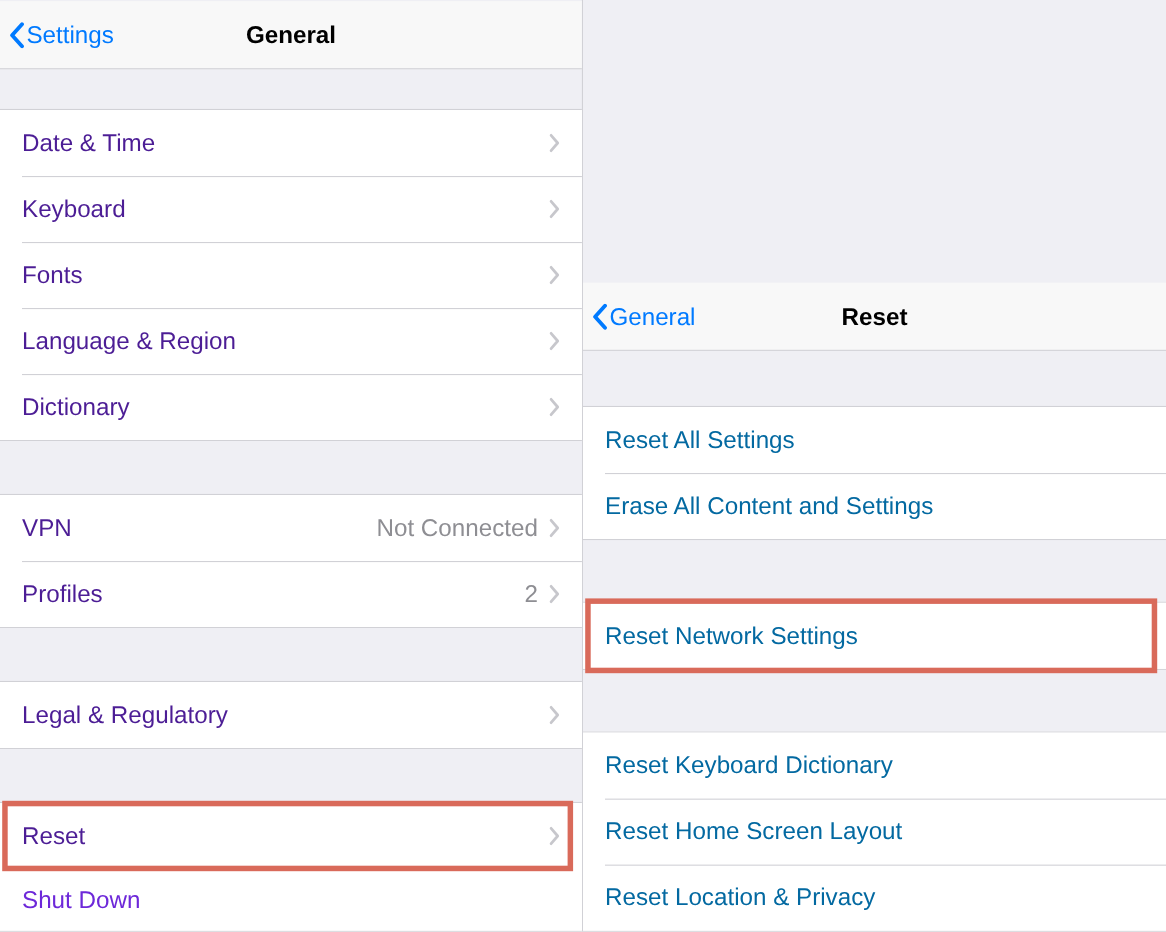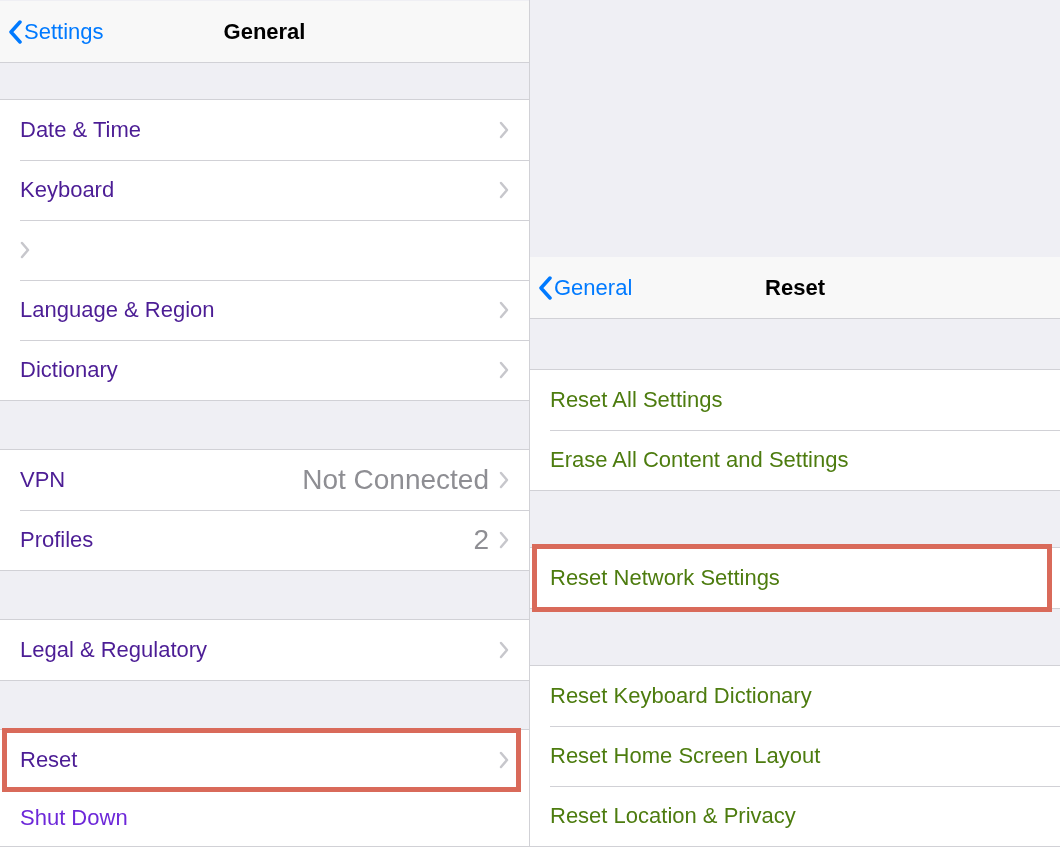--- a/index.html
+++ b/index.html
@@ -95,24 +95,24 @@
       right: 0;
       height: 1px;
       background: #d1d1d6;
     }
     .row-label {
       font-size: 22px;
       color: #4c1d95;
       flex: 1;
     }
     .row-label-blue {
-      color: #4d7c0f;
+      color: #0369a1;
     }
     .row-value {
-      font-size: 28px;
+      font-size: 22px;
       color: #8e8e93;
       margin-right: 10px;
     }
     .chevron-right {
       width: 10px;
       height: 18px;
       flex-shrink: 0;
     }
     .chevron-right svg {
       display: block;
@@ -164,20 +164,21 @@
     </div>
     <div class="row">
       <span class="row-label">Keyboard</span>
       <span class="chevron-right">
           <svg viewBox="0 0 10 18" fill="none">
             <path d="M2 2 L8 9 L2 16" stroke="#c7c7cc" stroke-width="2.5" stroke-linecap="round" stroke-linejoin="round"></path>
           </svg>
         </span>
     </div>
     <div class="row">
+      <span class="row-label">Fonts</span>
       <span class="chevron-right">
           <svg viewBox="0 0 10 18" fill="none">
             <path d="M2 2 L8 9 L2 16" stroke="#c7c7cc" stroke-width="2.5" stroke-linecap="round" stroke-linejoin="round"></path>
           </svg>
         </span>
     </div>
     <div class="row">
       <span class="row-label">Language &amp; Region</span>
       <span class="chevron-right">
           <svg viewBox="0 0 10 18" fill="none">

